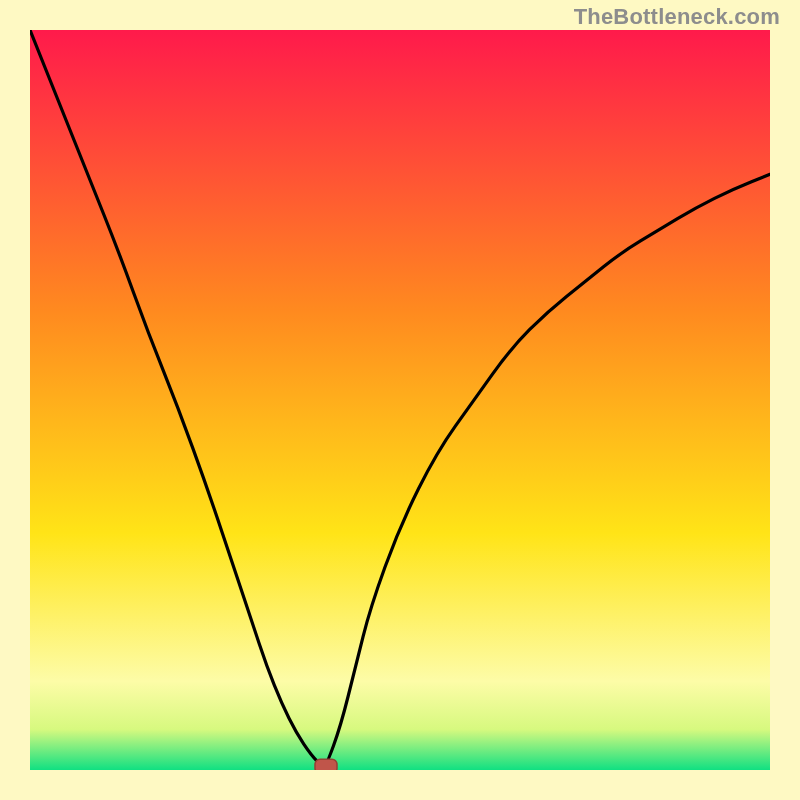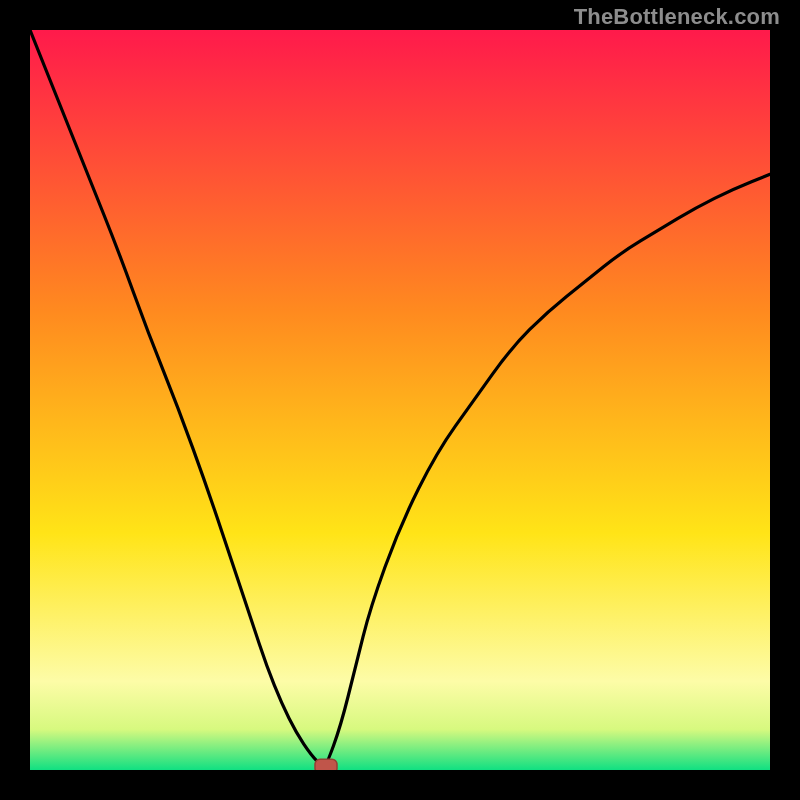--- a/index.html
+++ b/index.html
@@ -8,21 +8,21 @@
     width: 800px;
     height: 800px;
     overflow: hidden;
     background: #fff;
   }
   .frame {
     position: absolute;
     left: 0; top: 0;
     width: 800px;
     height: 800px;
-    background: #000000;
+    background: #fef9c3;
   }
   .plot-area {
     position: absolute;
     left: 30px;
     top: 30px;
     width: 740px;
     height: 740px;
     overflow: hidden;
   }
   .watermark {

